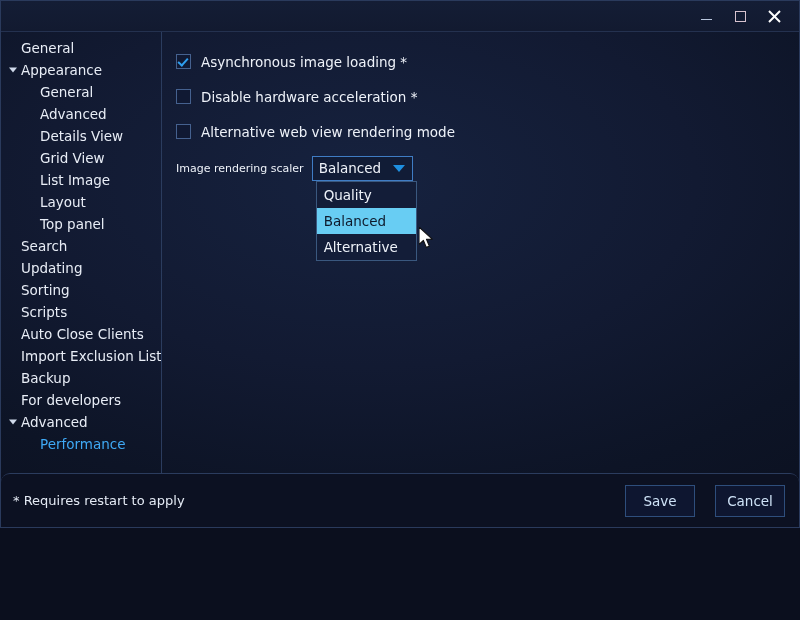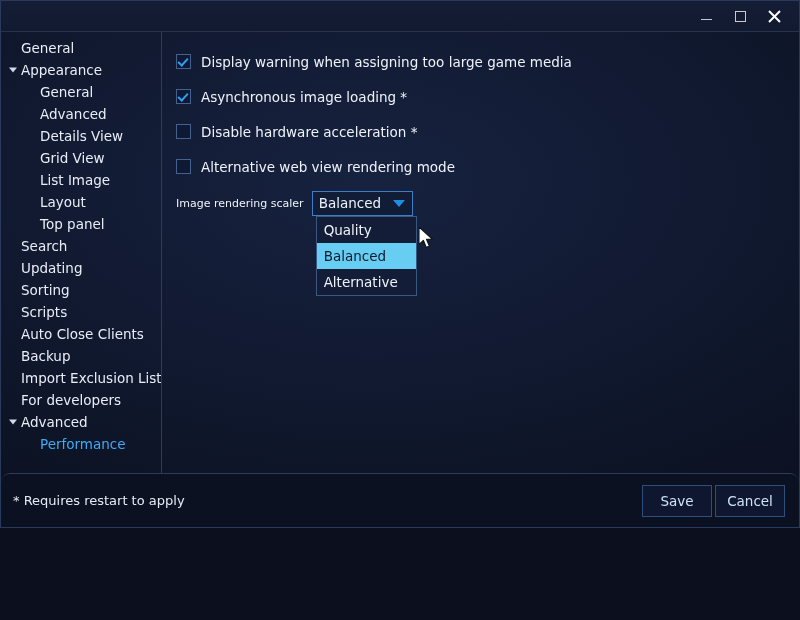--- a/index.html
+++ b/index.html
@@ -239,21 +239,21 @@
     border-radius: 9px;
   }
   .footer-note {
     font-size: 13px;
     color: #e4eaf4;
     white-space: nowrap;
   }
   .footer-btns {
     margin-left: auto;
     display: flex;
-    gap: 3px;
+    gap: 20px;
   }
   .btn {
     width: 70px;
     height: 32px;
     box-sizing: border-box;
     border: 1px solid #2e4e7c;
     background: #0e1630;
     color: #cfe3f7;
     font-size: 13.5px;
     font-family: inherit;
@@ -337,43 +337,39 @@
         <div class="nav-item lvl0">
           <span>Sorting</span>
         </div>
         <div class="nav-item lvl0">
           <span>Scripts</span>
         </div>
         <div class="nav-item lvl0">
           <span>Auto Close Clients</span>
         </div>
         <div class="nav-item lvl0">
+          <span>Import Exclusion List</span>
+        </div>
+        <div class="nav-item lvl0">
           <span>Backup</span>
-        </div>
-        <div class="nav-item lvl0">
-          <span>Import Exclusion List</span>
         </div>
         <div class="nav-item lvl0">
           <span>For developers</span>
         </div>
         <div class="nav-item lvl0">
           <span class="nav-arrow"></span>
           <span>Advanced</span>
         </div>
         <div class="nav-item lvl1 selected">
           <span>Performance</span>
         </div>
       </div>
 
     <div class="content">
       <div id="checkbox-list">
-          <div class="check-row">
-            <div class="checkbox checked"></div>
-            <span class="check-label">Display warning when assigning too large game media</span>
-          </div>
           <div class="check-row">
             <div class="checkbox checked"></div>
             <span class="check-label">Asynchronous image loading *</span>
           </div>
           <div class="check-row">
             <div class="checkbox"></div>
             <span class="check-label">Disable hardware acceleration *</span>
           </div>
           <div class="check-row">
             <div class="checkbox"></div>

